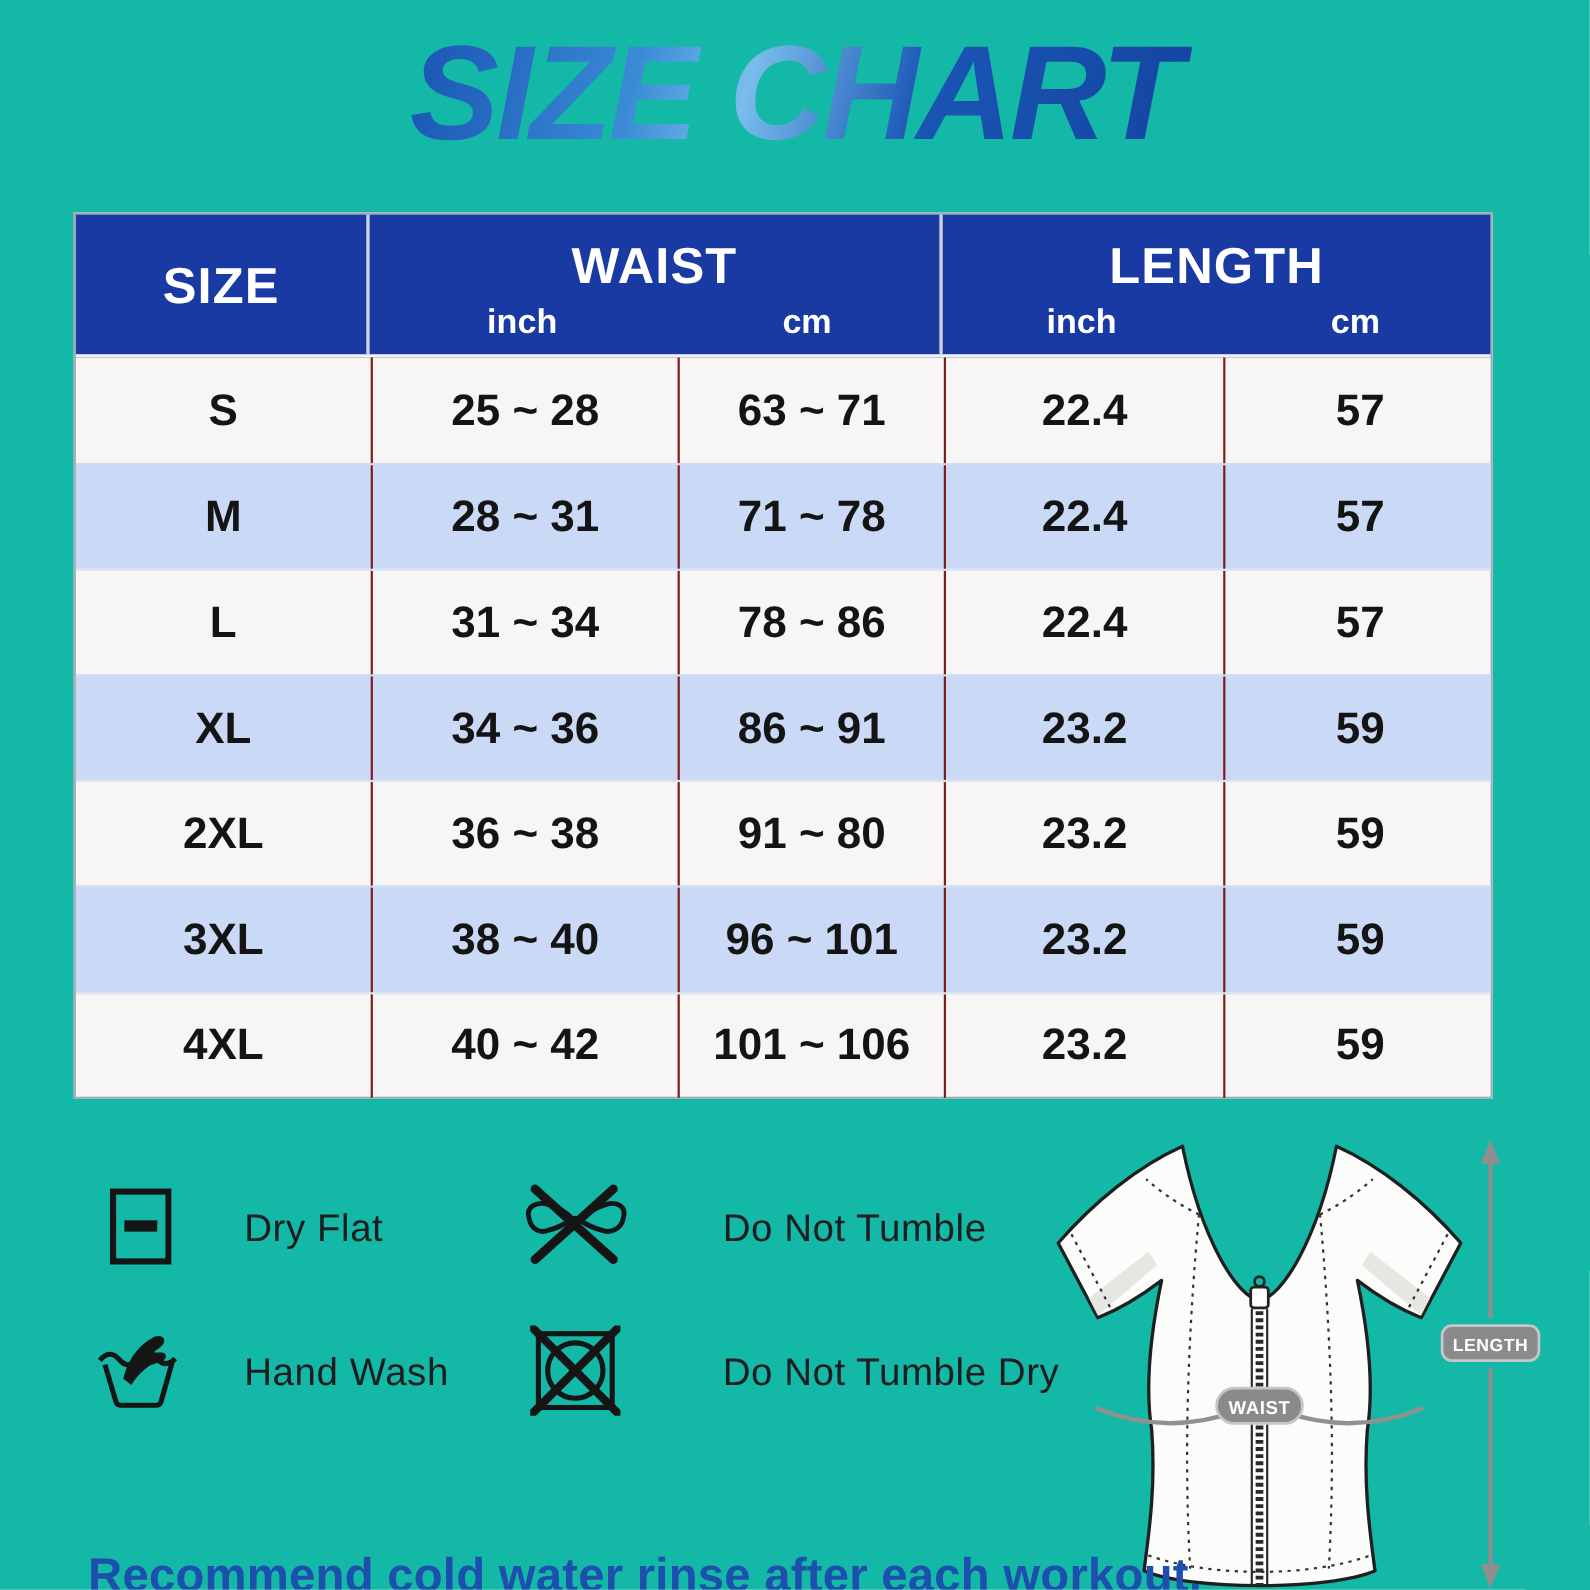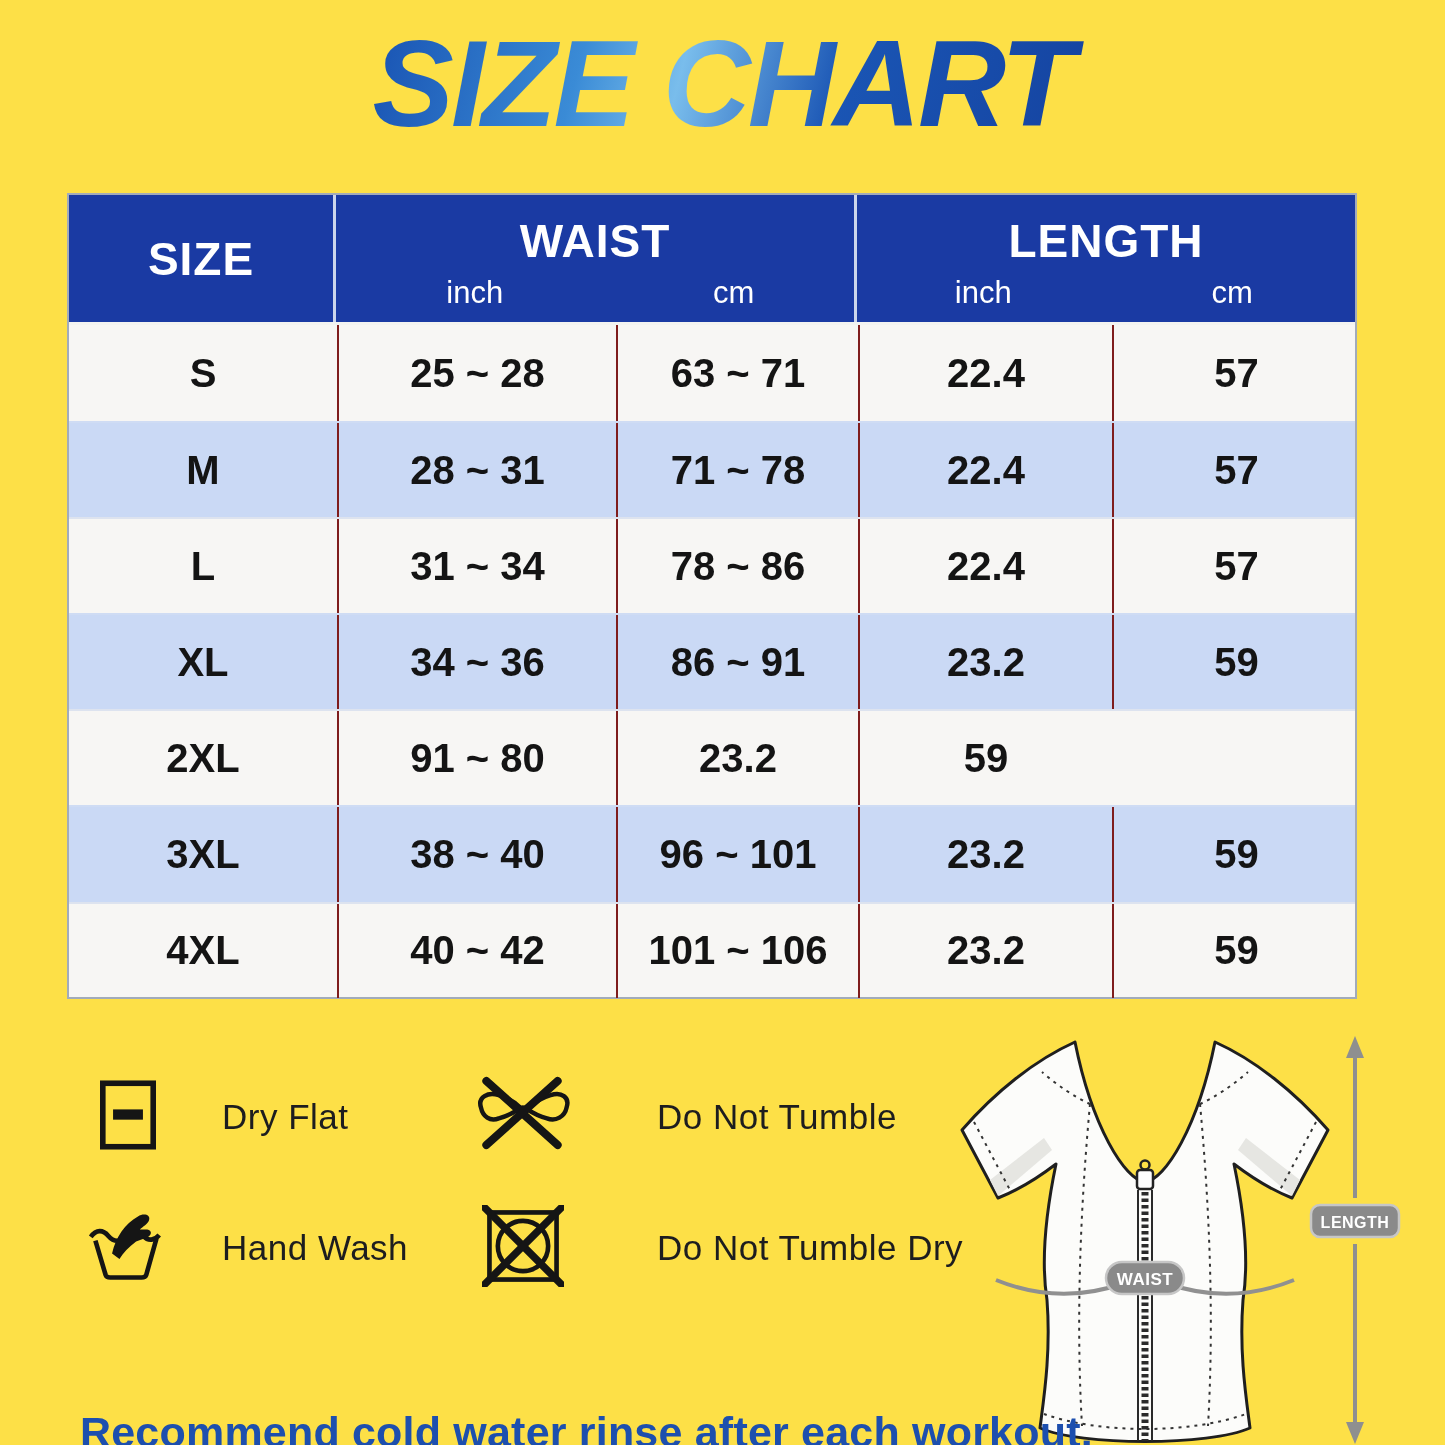--- a/index.html
+++ b/index.html
@@ -1,18 +1,18 @@
 <!DOCTYPE html>
 <html><head>
 <meta charset="utf-8">
 <style>
   * { margin:0; padding:0; box-sizing:border-box; }
   html,body { width:1445px; height:1445px; }
   body { font-family:"Liberation Sans", sans-serif; background:#f3f1ee; }
-  .canvas { position:relative; width:1445px; height:1445px; overflow:hidden; background:#fde047; }
+  .canvas { position:relative; width:1445px; height:1445px; overflow:hidden; background:#14b8a6; }
 
   
   .title{
     position:absolute; top:14px; left:0; width:100%;
     text-align:center;
     font-size:122px; font-weight:bold; font-style:italic;
     letter-spacing:-3px;
     background:linear-gradient(105deg,#12368f 8%,#1a55b4 26%,#3a8bd6 40%,#79bdec 47%,#1a55b4 58%,#123a96 85%);
     -webkit-background-clip:text; background-clip:text;
     color:transparent; -webkit-text-fill-color:transparent;
@@ -26,21 +26,21 @@
   .thead{
     display:flex; height:130px; background:#1a3aa3; color:#ffffff;
     border-bottom:3px solid #f3f3f1;
   }
   .th{ display:flex; flex-direction:column; align-items:center; justify-content:center; }
   .th-size{ width:268px; font-size:46px; font-weight:bold; letter-spacing:1px; }
   .th-waist{ width:521px; border-left:3px solid #ccd6ec; }
   .th-length{ width:501px; border-left:3px solid #ccd6ec; }
   .th-main{ font-size:46px; font-weight:bold; letter-spacing:1px; line-height:1; margin-top:14px; }
   .th-units{ display:flex; width:100%; margin-top:10px; margin-bottom:2px; }
-  .th-units .unit{ font-size:31px; font-weight:normal; text-align:center; line-height:1.2; }
+  .th-units .unit{ font-size:31px; font-weight:bold; text-align:center; line-height:1.2; }
   .th-waist  .u1{ width:279px; } .th-waist  .u2{ width:242px; }
   .th-length .u1{ width:254px; } .th-length .u2{ width:247px; }
 
   .tr{
     display:grid; grid-template-columns:268px 279px 242px 254px 247px;
     height:96.1px; align-items:center;
     border-top:2px solid #dde3ef;
   }
   .tr:first-child{ border-top:none; }
   .tr.alt{ background:#cad9f5; border-top-color:#cfdcf4; }
@@ -116,20 +116,21 @@
       </div>
       <div class="tr alt">
         <div class="td">XL</div>
         <div class="td">34 ~ 36</div>
         <div class="td">86 ~ 91</div>
         <div class="td">23.2</div>
         <div class="td">59</div>
       </div>
       <div class="tr">
         <div class="td">2XL</div>
+        <div class="td">36 ~ 38</div>
         <div class="td">91 ~ 80</div>
         <div class="td">23.2</div>
         <div class="td">59</div>
       </div>
       <div class="tr alt">
         <div class="td">3XL</div>
         <div class="td">38 ~ 40</div>
         <div class="td">96 ~ 101</div>
         <div class="td">23.2</div>
         <div class="td">59</div>

